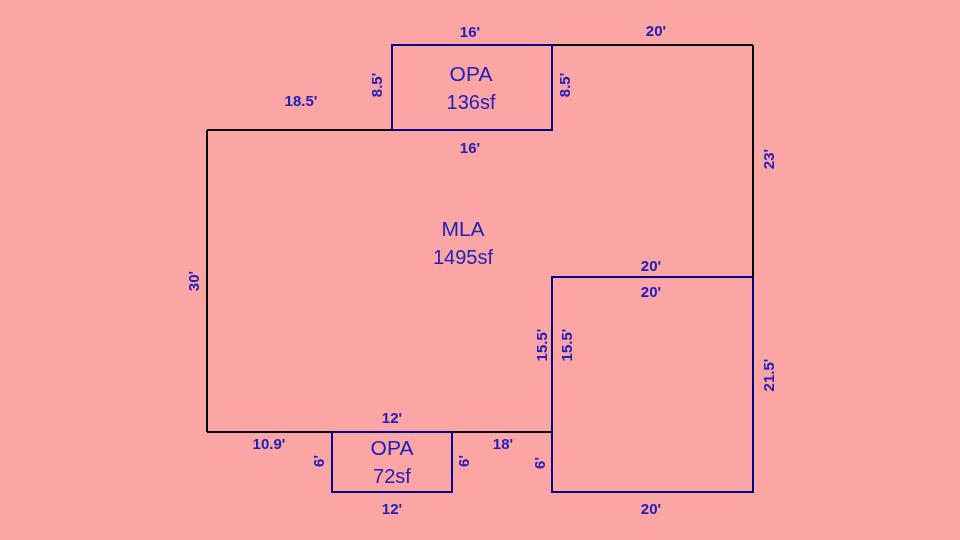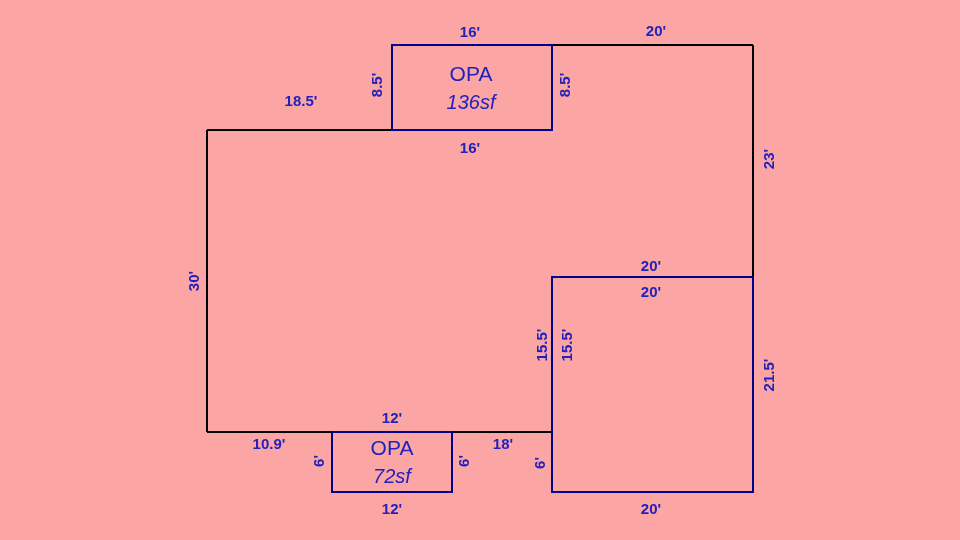--- a/index.html
+++ b/index.html
@@ -39,21 +39,20 @@
     text-align: center;
     white-space: nowrap;
   }
   .area-block .name {
     font-size: 21px;
     line-height: 28px;
   }
   .area-block .sqft {
     font-size: 20px;
     line-height: 28px;
-    font-style: italic;
   }
 </style>
 </head>
 <body>
 
 <div id="canvas">
 
   <svg id="plan-svg" width="960" height="540" viewBox="0 0 960 540">
 
     <g fill="none" stroke="#000000" stroke-width="2">
@@ -111,20 +110,24 @@
 
   <div class="lbl v" style="left:463px; top:461px">6'</div>
 
   <div class="lbl v" style="left:539px; top:463px">6'</div>
 
   <div class="area-block" style="left:471px; top:88px">
     <div class="name">OPA</div>
     <div class="sqft">136sf</div>
   </div>
 
+  <div class="area-block" style="left:463px; top:243px">
+    <div class="name">MLA</div>
+    <div class="sqft">1495sf</div>
+  </div>
 
 
   <div class="area-block" style="left:392px; top:462px">
     <div class="name">OPA</div>
     <div class="sqft">72sf</div>
   </div>
 
 </div>
 
 </body></html>

